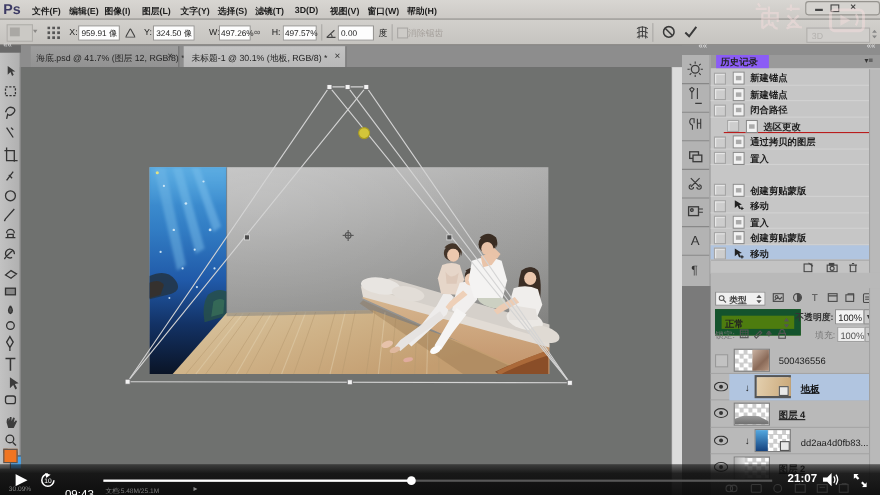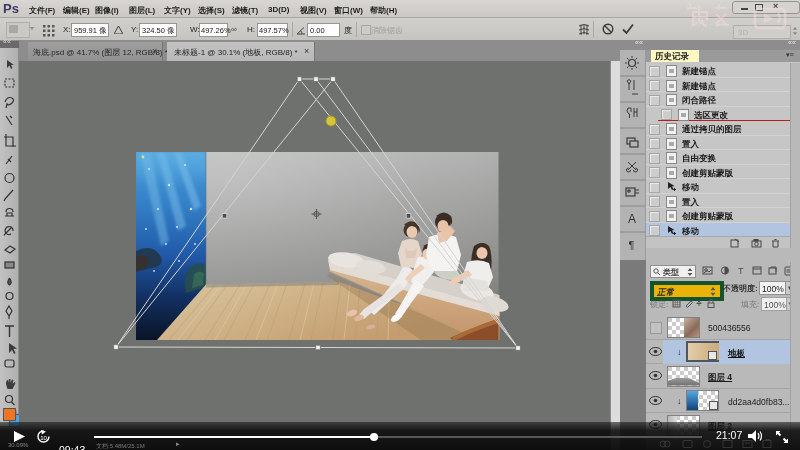--- a/index.html
+++ b/index.html
@@ -409,21 +409,21 @@
         <text x="8" y="173" font-size="12" fill="#333" stroke="none" font-family="Liberation Sans">A</text>
         <text x="8.5" y="199" font-size="11" fill="#333" stroke="none" font-family="Liberation Sans">¶</text>
       </g>
     </svg>
   </div>
   <div class="abs" style="left:620px;top:260px;width:26px;height:190px;background:#7a7a7a;"></div>
 
   <div class="abs" id="history" style="left:646px;top:50px;width:154px;height:198px;background:#c6c6c6;">
 
     <div class="abs" style="left:0;top:0;width:154px;height:12px;background:#9a9a9a;">
-      <div class="abs" style="left:5px;top:0;width:48px;height:12px;background:#fef9c3;">
+      <div class="abs" style="left:5px;top:0;width:48px;height:12px;background:#8b5cf6;">
           <span class="tx" style="left:4px;top:1px;font-size:8.5px;color:#222;font-weight:bold;">历史记录</span>
         </div>
       <span class="tx" style="left:140px;top:1px;font-size:7px;color:#333;">▾≡</span>
     </div>
 
     <div class="abs" id="hrows" style="left:0;top:13px;width:144px;height:174px;">
         <div class="abs" style="left:0;top:0.0px;width:144px;height:14.5px;border-bottom:1px solid #d2d2d2;box-sizing:border-box;">
           <div class="abs" style="left:3px;top:2.5px;width:9px;height:9px;background:#cdcdcd;border:1px solid #a5a5a5;box-shadow:inset 1px 1px 1px rgba(255,255,255,0.6);"></div>
           <div class="abs" style="left:20px;top:2px;width:9px;height:10px;background:#f2f2f2;border:1px solid #888;">
             <div class="abs" style="left:2px;top:3px;width:5px;height:4px;background:#aaa;"></div>
@@ -457,27 +457,20 @@
             <div class="abs" style="left:2px;top:3px;width:5px;height:4px;background:#aaa;"></div>
           </div>
           <span class="tx" style="left:36px;top:3px;font-size:8.5px;color:#1c1c1c;font-weight:bold;">通过拷贝的图层</span>
         </div>
         <div class="abs" style="left:0;top:72.5px;width:144px;height:14.5px;border-bottom:1px solid #d2d2d2;box-sizing:border-box;">
           <div class="abs" style="left:3px;top:2.5px;width:9px;height:9px;background:#cdcdcd;border:1px solid #a5a5a5;box-shadow:inset 1px 1px 1px rgba(255,255,255,0.6);"></div>
           <div class="abs" style="left:20px;top:2px;width:9px;height:10px;background:#f2f2f2;border:1px solid #888;">
             <div class="abs" style="left:2px;top:3px;width:5px;height:4px;background:#aaa;"></div>
           </div>
           <span class="tx" style="left:36px;top:3px;font-size:8.5px;color:#1c1c1c;font-weight:bold;">置入</span>
-        </div>
-        <div class="abs" style="left:0;top:87.0px;width:144px;height:14.5px;border-bottom:1px solid #d2d2d2;box-sizing:border-box;">
-          <div class="abs" style="left:3px;top:2.5px;width:9px;height:9px;background:#cdcdcd;border:1px solid #a5a5a5;box-shadow:inset 1px 1px 1px rgba(255,255,255,0.6);"></div>
-          <div class="abs" style="left:20px;top:2px;width:9px;height:10px;background:#f2f2f2;border:1px solid #888;">
-            <div class="abs" style="left:2px;top:3px;width:5px;height:4px;background:#aaa;"></div>
-          </div>
-          <span class="tx" style="left:36px;top:3px;font-size:8.5px;color:#1c1c1c;font-weight:bold;">自由变换</span>
         </div>
         <div class="abs" style="left:0;top:101.5px;width:144px;height:14.5px;border-bottom:1px solid #d2d2d2;box-sizing:border-box;">
           <div class="abs" style="left:3px;top:2.5px;width:9px;height:9px;background:#cdcdcd;border:1px solid #a5a5a5;box-shadow:inset 1px 1px 1px rgba(255,255,255,0.6);"></div>
           <div class="abs" style="left:20px;top:2px;width:9px;height:10px;background:#f2f2f2;border:1px solid #888;">
             <div class="abs" style="left:2px;top:3px;width:5px;height:4px;background:#aaa;"></div>
           </div>
           <span class="tx" style="left:36px;top:3px;font-size:8.5px;color:#1c1c1c;font-weight:bold;">创建剪贴蒙版</span>
         </div>
         <div class="abs" style="left:0;top:116.0px;width:144px;height:14.5px;border-bottom:1px solid #d2d2d2;box-sizing:border-box;">
           <div class="abs" style="left:3px;top:2.5px;width:9px;height:9px;background:#cdcdcd;border:1px solid #a5a5a5;box-shadow:inset 1px 1px 1px rgba(255,255,255,0.6);"></div>
@@ -553,21 +546,21 @@
             <path d="M52 3 h8"></path>
           <rect x="68" y="2" width="7" height="6"></rect>
             <path d="M70 2 v-1 h5 v5"></path>
           <rect x="84" y="1" width="7" height="8" rx="1"></rect>
             <path d="M85.5 4 h4 M85.5 6 h4"></path>
         </g>
       </svg>
     </div>
 
     <div class="abs" style="left:0;top:31px;width:154px;height:17px;">
-      <div class="abs" style="left:4px;top:2px;width:66px;height:12px;background:#eab308;border:4px solid #14532d;font-style:italic;">
+      <div class="abs" style="left:4px;top:2px;width:66px;height:12px;background:#4d7c0f;border:6px solid #14532d;">
         <span class="tx" style="left:3px;top:1.5px;font-size:8.5px;color:#222;font-weight:bold;">正常</span>
         <svg class="abs" style="left:56px;top:2px;" width="6" height="9">
             <path d="M3 0 L5.4 3.2 L0.6 3.2 z M3 9 L0.6 5.8 L5.4 5.8 z" fill="#555"></path>
           </svg>
       </div>
       <span class="tx" style="left:77px;top:4px;font-size:8px;color:#333;font-weight:bold;">不透明度:</span>
       <div class="abs" style="left:113px;top:2px;width:25px;height:12px;background:#f2f2f2;border:1px solid #909090;">
           <span class="tx" style="left:2px;top:1.5px;font-size:8.5px;color:#222;">100%</span>
         </div>
       <div class="abs" style="left:139px;top:2px;width:11px;height:12px;background:#c9c9c9;border:1px solid #909090;">
@@ -672,21 +665,21 @@
       </svg>
     <svg class="abs" style="left:37px;top:8px;" width="13" height="13">
       <path d="M6.5 1 A5.5 5.5 0 1 0 12 6.5" stroke="#fff" stroke-width="1.4" fill="none"></path>
       <polygon points="4,0 9,1.5 5,4.5" fill="#fff"></polygon>
       <text x="3.2" y="9.5" font-size="6" fill="#fff" font-family="Liberation Sans">10</text>
     </svg>
     <span class="tx" style="left:59px;top:22px;font-size:10.5px;color:#fff;font-weight:normal;">09:43</span>
     <div class="abs" style="left:94px;top:14px;width:608px;height:2px;background:#585858;"></div>
     <div class="abs" style="left:94px;top:14px;width:278px;height:2px;background:#fff;"></div>
     <div class="abs" style="left:370px;top:11px;width:8px;height:8px;border-radius:50%;background:#fff;"></div>
-    <span class="tx" style="left:716px;top:7px;font-size:10.5px;color:#fff;font-weight:normal;">21:07</span>
+    <span class="tx" style="left:716px;top:7px;font-size:10.5px;color:#fff;font-weight:bold;">21:07</span>
     <svg class="abs" style="left:748px;top:8px;" width="16" height="12">
       <polygon points="0,4 4,4 8,0 8,12 4,8 0,8" fill="#fff"></polygon>
       <path d="M10 3 Q12 6 10 9 M12 1.5 Q15 6 12 10.5" stroke="#fff" stroke-width="1.2" fill="none"></path>
     </svg>
     <svg class="abs" style="left:776px;top:9px;" width="12" height="12">
       <g fill="#fff">
           <path d="M0 0 h4.5 l-1.5 1.6 2.2 2.2 -1.4 1.4 -2.2 -2.2 -1.6 1.5 z"></path>
       <path d="M12 12 h-4.5 l1.5 -1.6 -2.2 -2.2 1.4 -1.4 2.2 2.2 1.6 -1.5 z"></path>
         </g>
     </svg>

